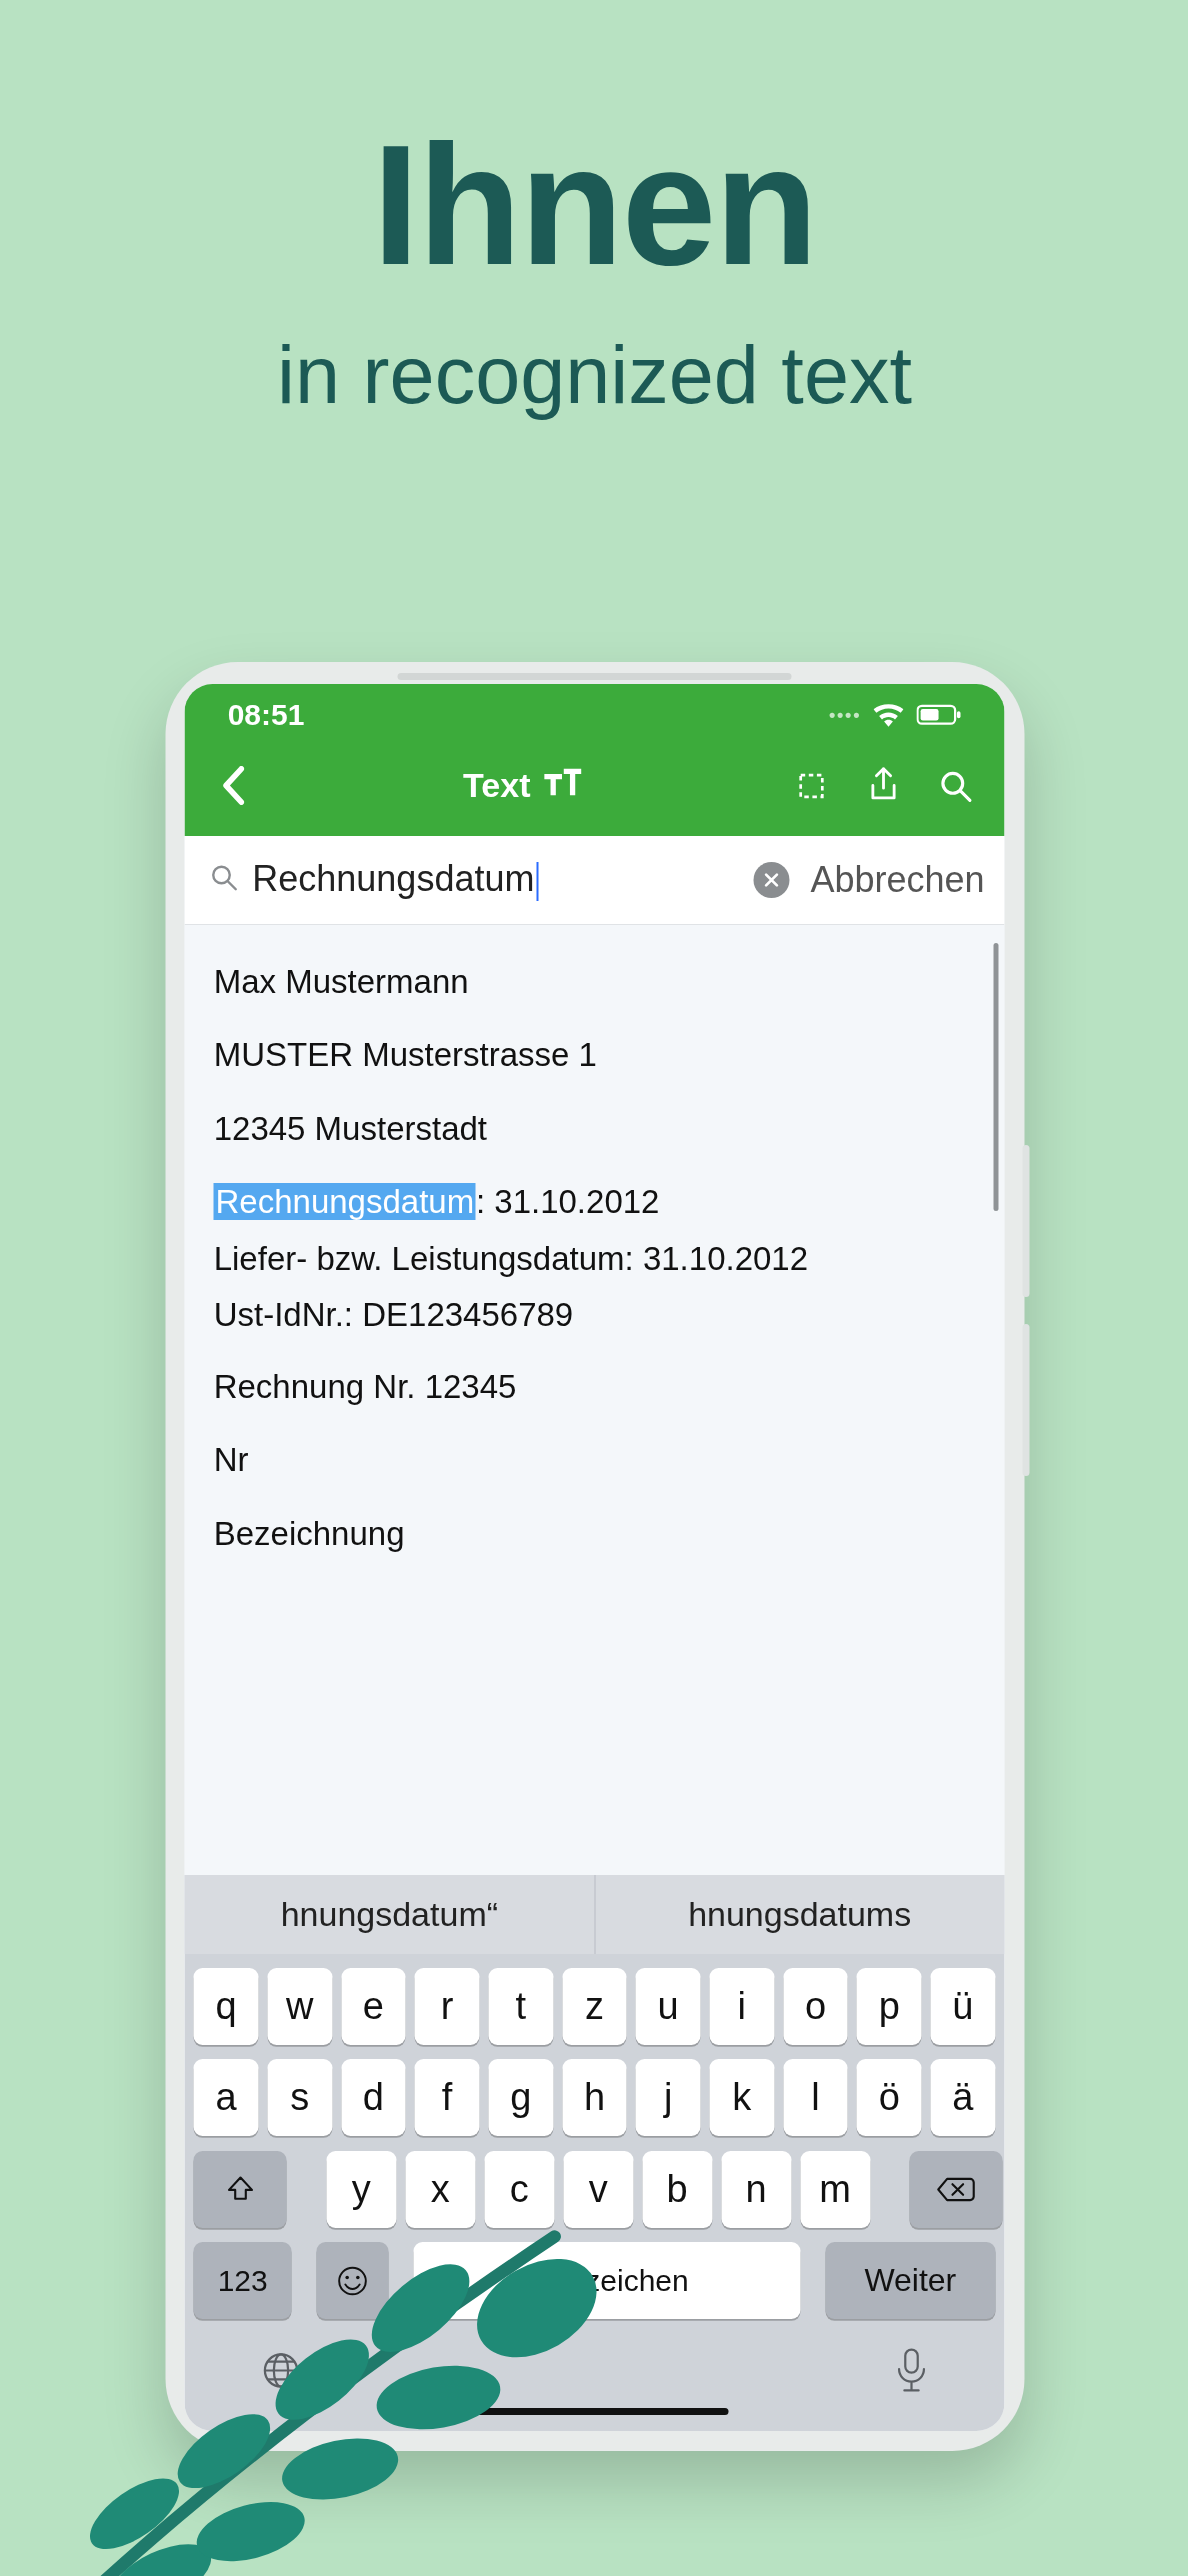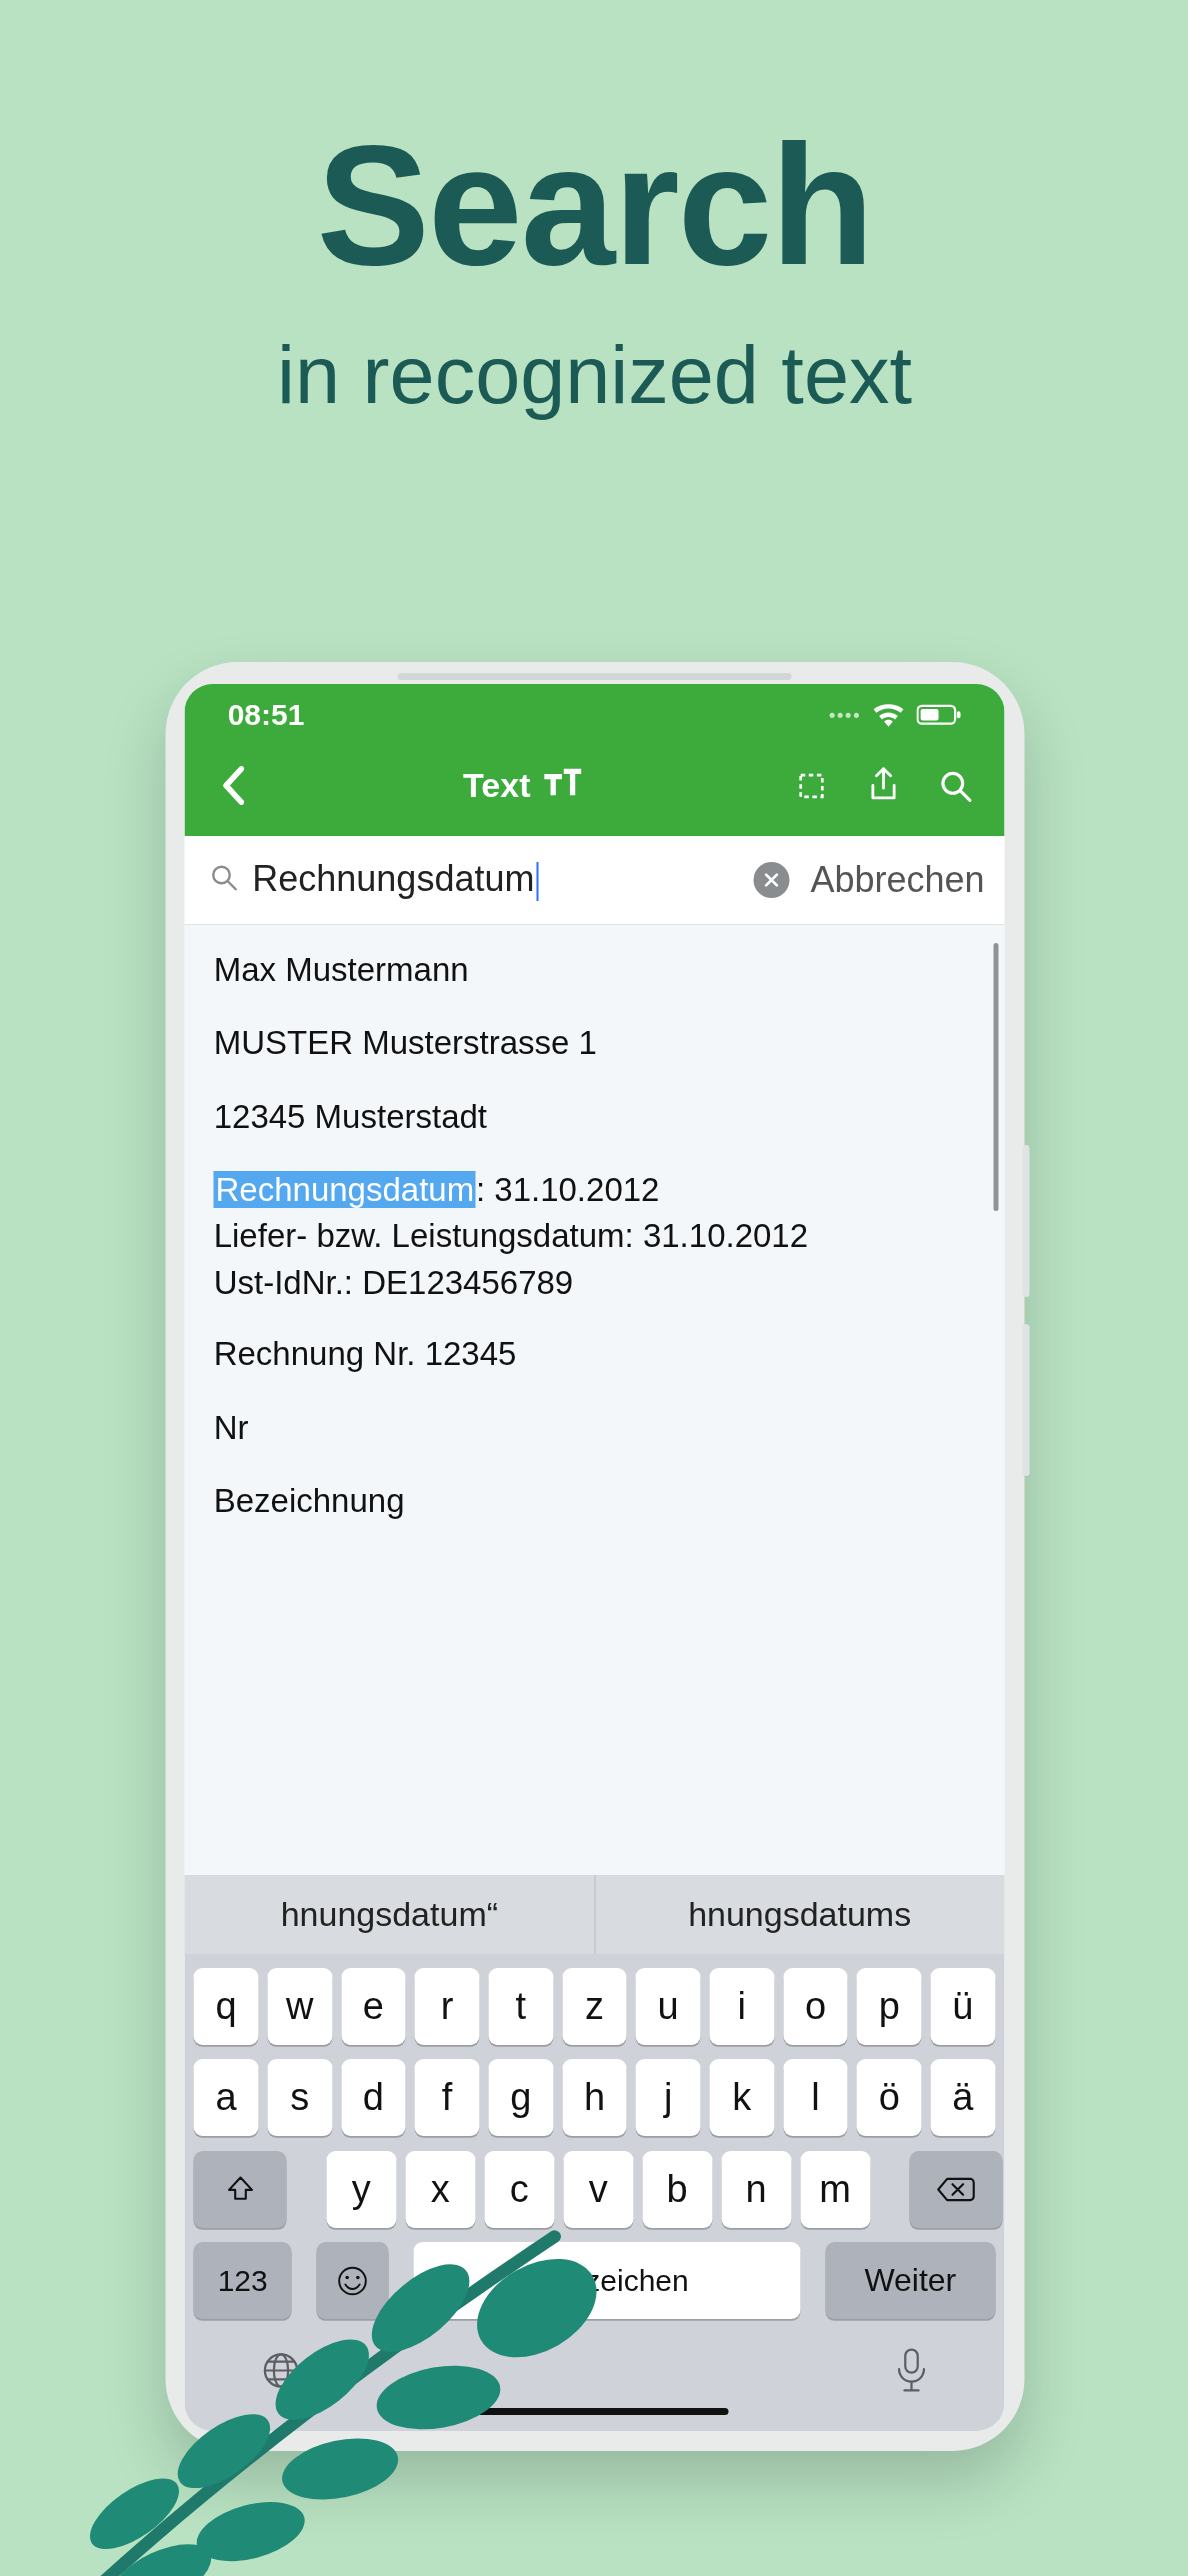--- a/index.html
+++ b/index.html
@@ -122,21 +122,21 @@
   
   .content {
     background:#f4f7fa;
     flex:1; overflow:hidden;
     padding: 23px 29px 16px 29px;
     font-size:33px;
     line-height:1.35;
     color:#111;
     position:relative;
   }
-  .content p { margin-bottom: 29px; }
+  .content p { margin-bottom: 29px; margin-top: 12px; }
   .content .tight p { margin-bottom: 1.8px; }
   .content .tight { margin-bottom: 27px; }
   .highlight { background:#54a8f0; color:#fff; padding:0 1.8px; }
   .scroll-ind {
     position:absolute; right:5.4px; top:18px; width:5.4px; height:268px;
     background:#8f9396; border-radius:2.7px;
   }
 
   
   .keyboard {
@@ -190,21 +190,21 @@
     top: 2174px;
     width: 608px;
     height: 447px;
     pointer-events:none;
   }
 </style>
 </head>
 <body>
 
 <div class="hero">
-  <h1>Search</h1>
+  <h1>Ihnen</h1>
   <h2>in recognized text</h2>
 </div>
 
 <div class="phone">
   <div class="speaker"></div>
   <div class="side-btn sb1"></div>
   <div class="side-btn sb2"></div>
   <div class="screen">
 
     <div class="app-header">

